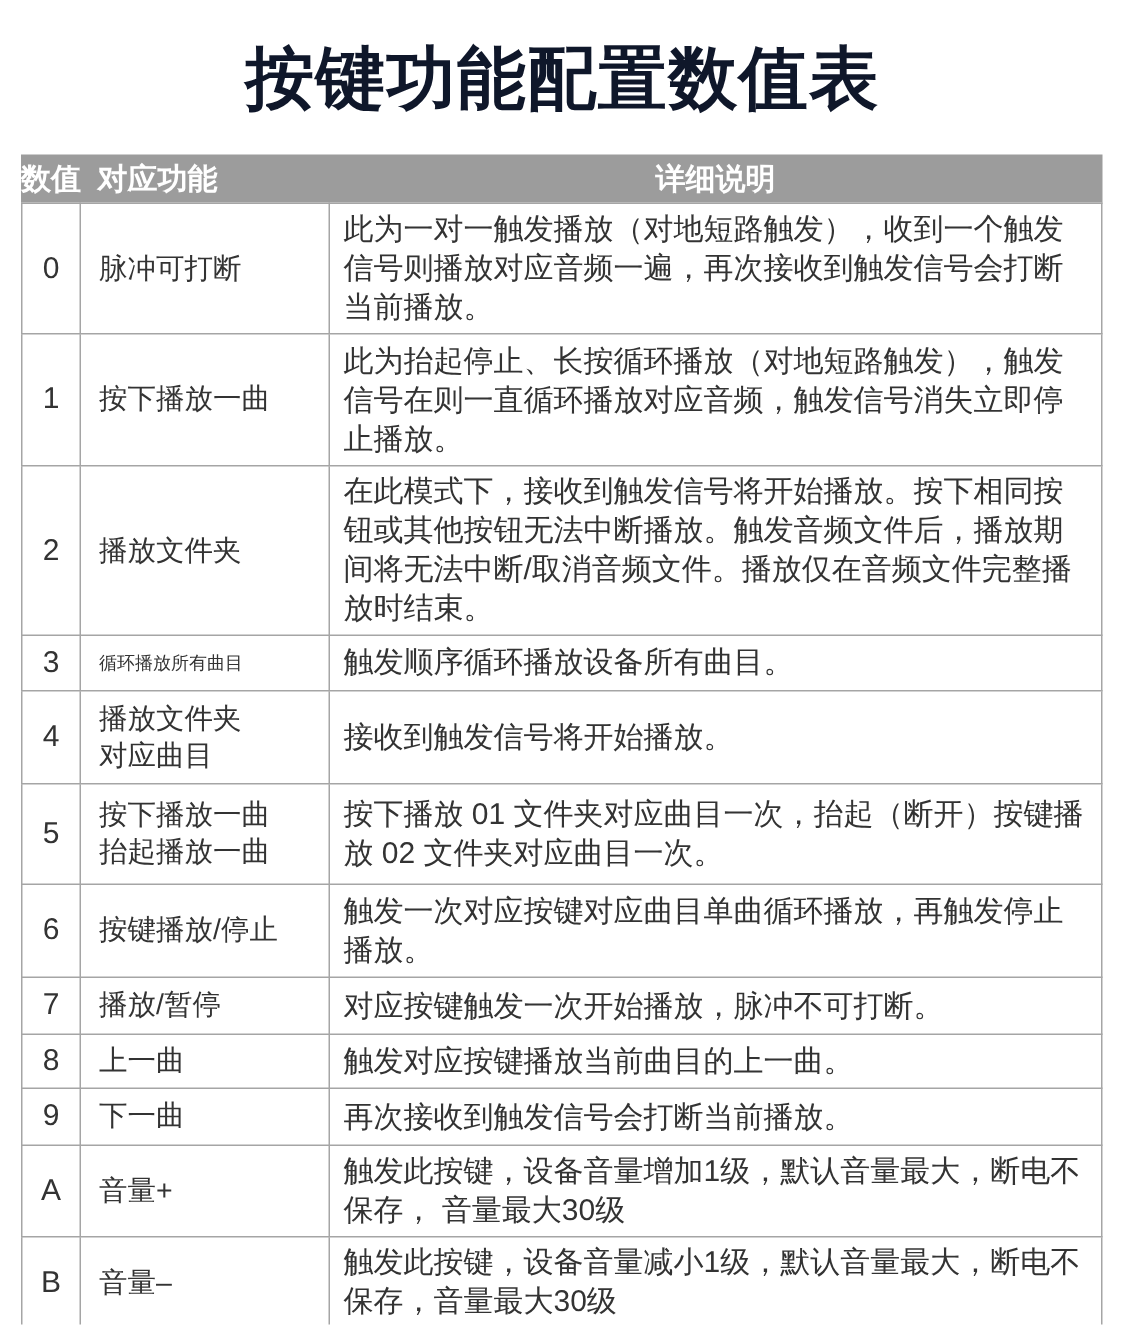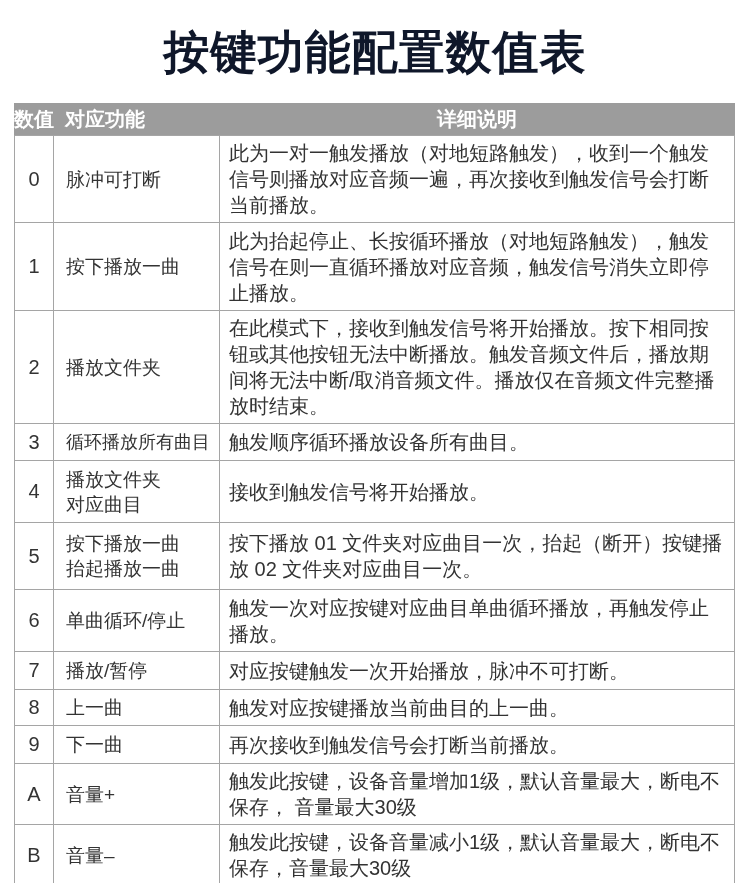--- a/index.html
+++ b/index.html
@@ -79,21 +79,21 @@
   tbody tr:nth-child(5)  { height: 62px; }
   tbody tr:nth-child(6)  { height: 67px; }
   tbody tr:nth-child(7)  { height: 62px; }
   tbody tr:nth-child(8)  { height: 38px; }
   tbody tr:nth-child(9)  { height: 36px; }
   tbody tr:nth-child(10) { height: 38px; }
   tbody tr:nth-child(11) { height: 58px; }
   tbody tr:nth-child(12) { height: 55px; }
 
   
-  tbody tr:nth-child(4) td.func-cell { font-size: 18px; }
+  tbody tr:nth-child(4) td.func-cell { font-size: 12px; }
 </style>
 </head>
 <body>
 
 <h1 class="page-title">按键功能配置数值表</h1>
 
 <div class="table-wrap">
 
   <div class="header-row">
     <span class="hcell c1">数值</span>
@@ -130,21 +130,21 @@
         <td class="desc-cell">接收到触发信号将开始播放。</td>
       </tr>
       <tr>
         <td class="value-cell">5</td>
         <td class="func-cell">按下播放一曲
 抬起播放一曲</td>
         <td class="desc-cell">按下播放 01 文件夹对应曲目一次，抬起（断开）按键播放 02 文件夹对应曲目一次。</td>
       </tr>
       <tr>
         <td class="value-cell">6</td>
-        <td class="func-cell">单曲循环/停止</td>
+        <td class="func-cell">按键播放/停止</td>
         <td class="desc-cell">触发一次对应按键对应曲目单曲循环播放，再触发停止播放。</td>
       </tr>
       <tr>
         <td class="value-cell">7</td>
         <td class="func-cell">播放/暂停</td>
         <td class="desc-cell">对应按键触发一次开始播放，脉冲不可打断。</td>
       </tr>
       <tr>
         <td class="value-cell">8</td>
         <td class="func-cell">上一曲</td>

